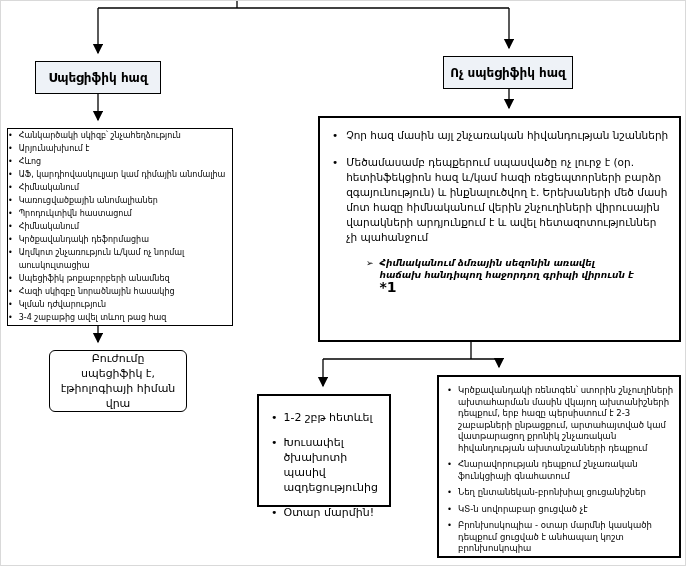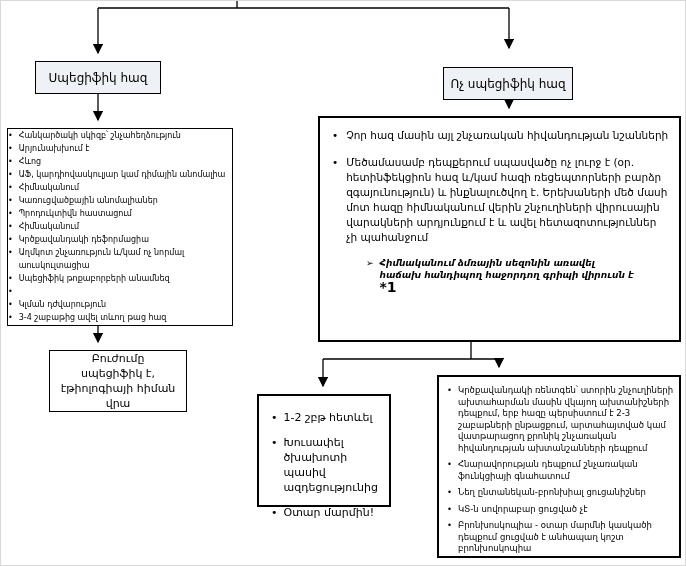--- a/index.html
+++ b/index.html
@@ -8,21 +8,21 @@
     font-family:"DejaVu Sans", sans-serif; color:#000;
     border:1px solid #d9d9d9; box-sizing:border-box; overflow:hidden;
   }
   svg.connectors { position:absolute; left:0; top:0; }
   .cl { stroke:#000; stroke-width:1.3; fill:none; }
 
   .box { position:absolute; background:#fff; box-sizing:border-box; }
   .titlebox {
     border:1px solid #000; background:#eef2f7;
     display:flex; align-items:center; justify-content:center;
-    font-weight:normal; font-size:12px;
+    font-weight:bold; font-size:12px;
   }
   .listbox  { border:1.5px solid #000; }
   .bigbox   { border:2px solid #000; }
 
   ul.blist { margin:0; padding:0; list-style:none; }
   li.bitem { display:flex; gap:6px; align-items:flex-start; }
   .blt { flex:0 0 auto; }
 
   
   .leftlist { padding:6px 4px 4px 10px; }
@@ -72,21 +72,21 @@
     <path class="cl" d="M470 341 V358"></path>
     <path class="cl" d="M322 358 H498"></path>
     <path class="cl" d="M322 358 V385" marker-end="url(#ah)"></path>
     <path class="cl" d="M498 358 V366" marker-end="url(#ah)"></path>
   </svg>
 
   <div class="box titlebox" style="left:34px; top:60px; width:126px; height:33px;">
     <span>Սպեցիֆիկ հազ</span>
   </div>
 
-  <div class="box titlebox" style="left:442px; top:66px; width:130px; height:33px;text-align:right;">
+  <div class="box titlebox" style="left:442px; top:55px; width:130px; height:33px;text-align:right;">
     <span>Ոչ սպեցիֆիկ հազ</span>
   </div>
 
   <div class="box listbox" style="left:6px; top:127px; width:226px; height:198px;">
     <ul class="blist leftlist">
 
         <li class="bitem">
           <span class="blt">•</span>
           <span>Հանկարծակի սկիզբ՝ շնչահեղձություն</span>
         </li>
@@ -136,20 +136,21 @@
           <span>Աղմկոտ շնչառություն և/կամ ոչ նորմալ աուսկուլտացիա</span>
         </li>
 
         <li class="bitem">
           <span class="blt">•</span>
           <span>Սպեցիֆիկ թոքաբորբերի անամնեզ</span>
         </li>
 
         <li class="bitem">
           <span class="blt">•</span>
+          <span>Հազի սկիզբը նորածնային հասակից</span>
         </li>
 
         <li class="bitem">
           <span class="blt">•</span>
           <span>Կլման դժվարություն</span>
         </li>
 
         <li class="bitem">
           <span class="blt">•</span>
           <span>3-4 շաբաթից ավել տևող թաց հազ</span>
@@ -168,21 +169,21 @@
     </div>
     <div class="subrow">
       <span class="blt subtxt">➢</span>
       <span class="subtxt">
         <span>Հիմնականում ձմռային սեզոնին առավել հաճախ հանդիպող հաջորդող գրիպի վիրուսն է</span>
         <span class="fn">*1</span>
       </span>
     </div>
   </div>
 
-  <div class="box treat" style="left:48px; top:349px; width:138px; height:62px;">
+  <div class="box treat" style="left:48px; top:349px; width:138px; height:62px;border-radius:6px;">
     <span>Բուժումը սպեցիֆիկ է, էթիոլոգիայի հիման վրա</span>
   </div>
 
   <div class="box bigbox midbox" style="left:256px; top:393px; width:134px; height:113px;">
     <ul class="blist">
 
         <li class="bitem">
           <span class="blt">•</span>
           <span>1-2 շբթ հետևել</span>
         </li>

